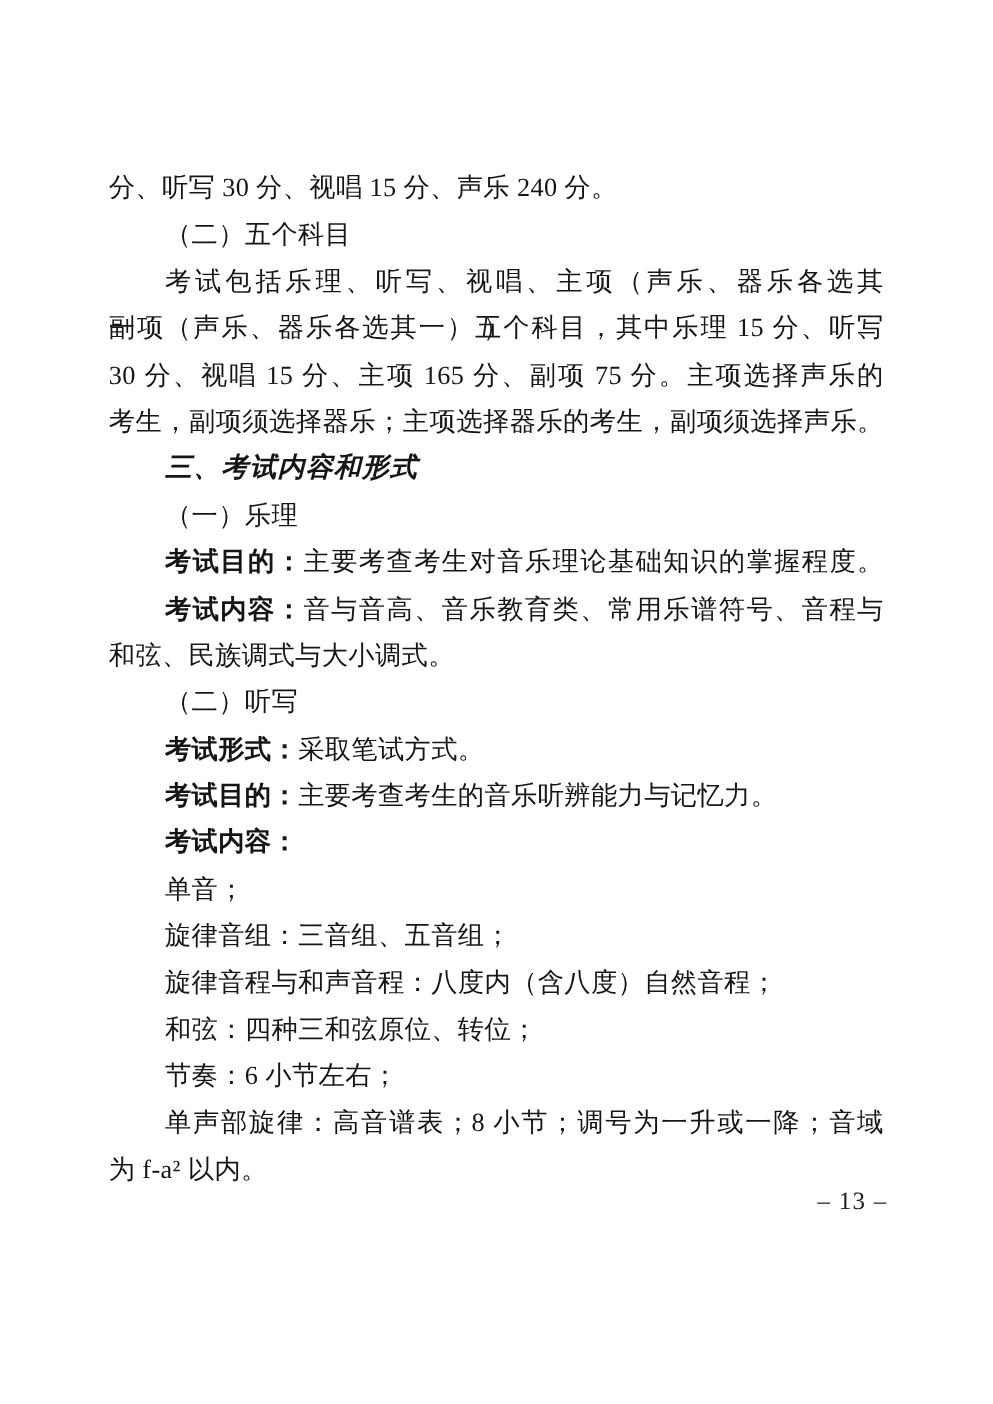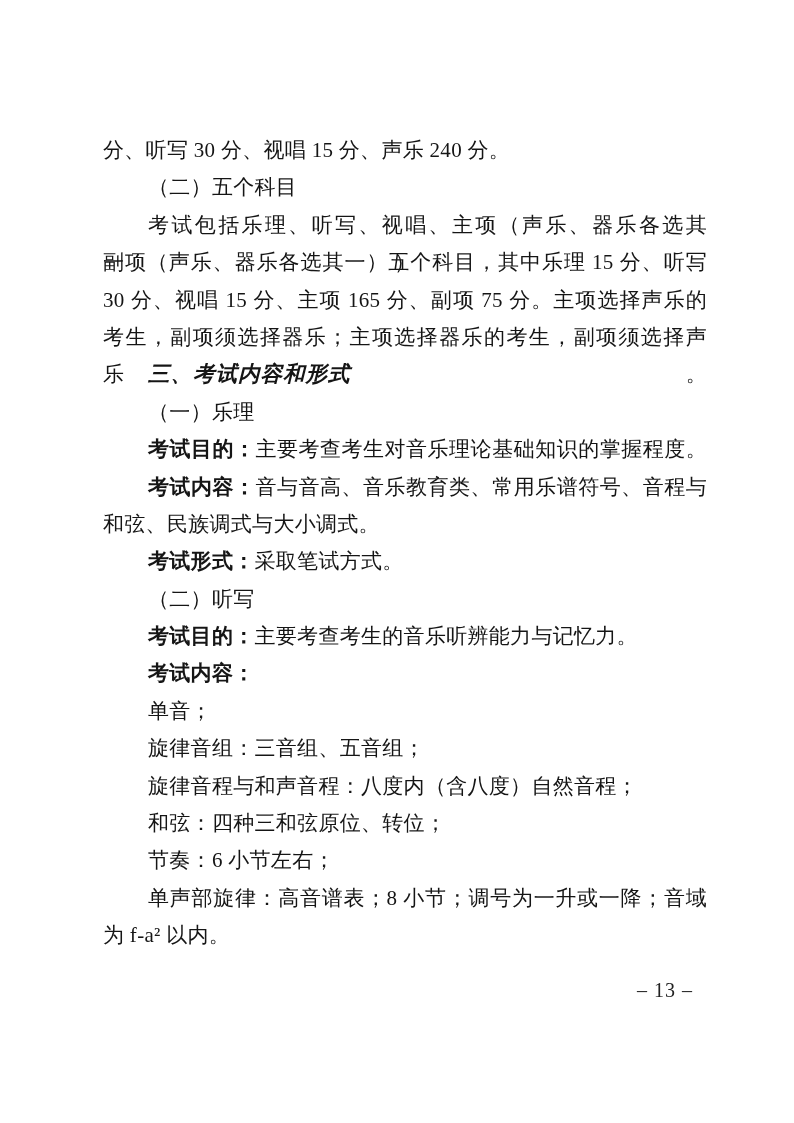--- a/index.html
+++ b/index.html
@@ -21,43 +21,42 @@
     left: 87px; top: 132px;
     width: 620px;
   }
   .line {
     font-size: 21px;
     line-height: 37.4px;
     height: 37.4px;
     letter-spacing: 0.3px;
     white-space: normal;
     overflow: visible;
-    margin-left: 16px;
   }
   .indent { text-indent: 45px; }
   .justify {
     text-align: justify;
     text-align-last: justify;
   }
   .heading {
     font-family: "Liberation Sans", "DejaVu Sans", sans-serif;
     font-weight: 700;
     font-size: 21.5px;
     letter-spacing: 1px;
     font-style: italic;
   }
   .lead { font-weight: 700; }
   .page-num {
     position: absolute;
-    top: 979px;
+    top: 950px;
     left: 620px;
     width: 90px;
     font-size: 20px;
     letter-spacing: 1px;
-    text-align: center;
+    text-align: right;
     color: #222;
   }
 </style>
 </head>
 <body>
 
 <div class="page">
   <div class="doc">
 
     <div class="line">分、听写 30 分、视唱 15 分、声乐 240 分。</div>
@@ -79,25 +78,25 @@
     <div class="line indent justify">
       <span class="lead">考试目的：</span><span>主要考查考生对音乐理论基础知识的掌握程度。</span>
     </div>
 
     <div class="line indent justify">
       <span class="lead">考试内容：</span><span>音与音高、音乐教育类、常用乐谱符号、音程与</span>
     </div>
 
     <div class="line">和弦、民族调式与大小调式。</div>
 
+    <div class="line indent">（二）听写</div>
+
     <div class="line indent">
       <span class="lead">考试形式：</span><span>采取笔试方式。</span>
     </div>
-
-    <div class="line indent">（二）听写</div>
 
     <div class="line indent">
       <span class="lead">考试目的：</span><span>主要考查考生的音乐听辨能力与记忆力。</span>
     </div>
 
     <div class="line indent">
       <span class="lead">考试内容：</span>
     </div>
 
     <div class="line indent">单音；</div>

